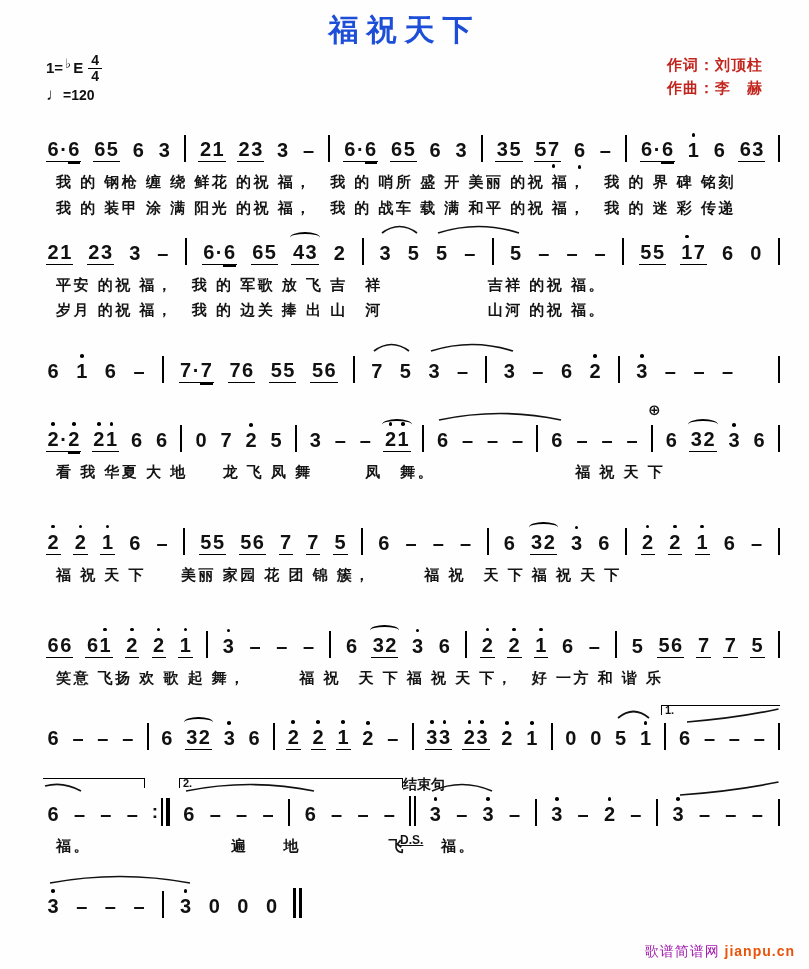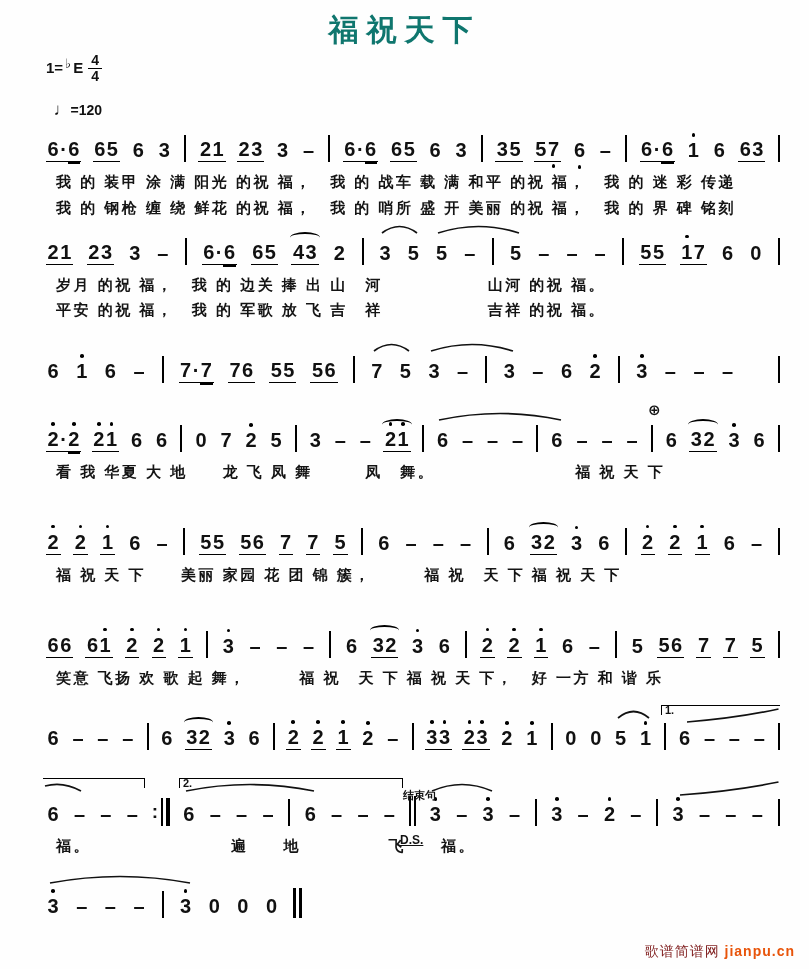--- a/index.html
+++ b/index.html
@@ -4,30 +4,30 @@
 <style>
   html,body{margin:0;padding:0;}
   body{
     width:809px;height:969px;background:#fefefe;overflow:hidden;position:relative;
     font-family:"Liberation Sans","DejaVu Sans",sans-serif;color:#111;
   }
   
   .title{
     text-align:center;margin:10px 0 2px;
     font-family:"Liberation Serif","DejaVu Serif",serif;
-    font-size:30px;font-weight:600;letter-spacing:8px;color:#0f766e;
+    font-size:30px;font-weight:600;letter-spacing:8px;color:#1d4ed8;
   }
   .headrow{display:flex;justify-content:space-between;align-items:flex-start;margin:2px 46px 0 46px;height:58px;}
   .keyblock{font-weight:bold;font-size:15px;line-height:1.1;}
   .keytop{display:flex;align-items:center;gap:2px;}
   .flat{font-size:13px;vertical-align:super;position:relative;top:-4px;}
   .frac{display:inline-flex;flex-direction:column;align-items:center;font-size:14px;line-height:1.05;margin-left:3px;}
   .frac b{border-bottom:1.6px solid #000;padding:0 3px;}
   .frac i{font-style:normal;}
-  .tempo{margin-top:18px;font-size:14px;text-align:right;}
+  .tempo{margin-top:3px;font-size:14px;}
   .tempo .qn{font-size:17px;}
   .credits{text-align:left;font-size:15px;font-weight:bold;letter-spacing:1px;line-height:1.55;color:var(--red,#c2251d);}
   
   .score{margin-top:2px;}
   .sys{position:relative;}
   .sys0{margin-top:4px;} .sys1{margin-top:0px;} .sys2{margin-top:16px;}
   .sys3{margin-top:18px;} .sys4{margin-top:26px;} .sys5{margin-top:26px;}
   .sys6{margin-top:16px;} .sys7{margin-top:22px;} .sys8{margin-top:12px;}
   .mrow{
     position:relative;display:flex;align-items:flex-end;justify-content:space-between;
@@ -51,47 +51,51 @@
   .rep .t1{width:2px;} .rep .t2{width:4px;}
   .dbar i{width:2.6px;} .dbar{height:30px;}
   .fbar i{width:3px;} .fbar{height:30px;}
   .lyrics{
     margin:7px 16px 0 56px;font-size:15px;font-weight:bold;letter-spacing:2.5px;
     white-space:pre-wrap;color:#141414;line-height:1.25;
   }
   .volta{position:absolute;top:2px;height:9px;border-top:1.7px solid #000;}
   .volta.lt{border-left:1.7px solid #000;} .volta.rt{border-right:1.7px solid #000;}
   .volta span{position:absolute;left:3px;top:-1px;font-size:11px;font-weight:bold;line-height:1;}
-  .ta{position:absolute;top:12px;font-size:11px;font-weight:bold;white-space:nowrap;}
+  .ta{position:absolute;top:0;font-size:14px;font-weight:bold;white-space:nowrap;}
   .tb{position:absolute;bottom:-17px;font-size:12px;font-weight:bold;}
   .coda{position:absolute;top:-4px;font-size:15px;font-weight:bold;}
   .arcsvg{position:absolute;overflow:visible;}
   
   .footer{position:absolute;right:14px;bottom:8px;font-size:14px;letter-spacing:1px;}
-  .site{color:#7f1d1d;text-align:center;}
+  .site{color:#a21caf;text-align:center;}
   .domain{color:var(--orange,#e8540a);font-weight:bold;text-decoration:none;}
 </style>
 </head>
 <body>
 
 <div class="title">福祝天下</div>
 
 <div class="headrow">
   <div class="keyblock">
     <div class="keytop">
       <span>1=</span>
         <span class="flat">♭</span>
         <span>E</span>
       <span class="frac">
         <b>4</b>
         <i>4</i>
       </span>
     </div>
     <div class="tempo"><span class="qn">♩</span><span>=120</span></div>
   </div>
+  <div class="credits">
+    <div>作词：刘顶柱</div>
+    <div>作曲：李　赫</div>
+  </div>
 </div>
 
 <div class="score">
     <div class="sys sys0">
       <div class="mrow">
         <span class="tok"><span class="grp u1">
             <span class="ch">6</span>
             <span class="ch">·</span>
             <span class="ch">6<i class="xl"></i></span>
           </span></span>
@@ -162,22 +166,22 @@
           </span></span>
         <span class="tok"><span class="grp">
             <span class="ch">6</span>
           </span></span>
         <span class="tok"><span class="grp u1">
             <span class="ch">6</span>
             <span class="ch">3</span>
           </span></span>
         <span class="bar right"></span>
       </div>
+      <div class="lyrics">我 的 钢枪 缠 绕 鲜花 的祝 福，　我 的 哨所 盛 开 美丽 的祝 福，　我 的 界 碑 铭刻</div>
       <div class="lyrics">我 的 装甲 涂 满 阳光 的祝 福，　我 的 战车 载 满 和平 的祝 福，　我 的 迷 彩 传递</div>
-      <div class="lyrics">我 的 钢枪 缠 绕 鲜花 的祝 福，　我 的 哨所 盛 开 美丽 的祝 福，　我 的 界 碑 铭刻</div>
     </div>
     <div class="sys sys1">
       <div class="mrow">
         <span class="tok"><span class="grp u1">
             <span class="ch">2</span>
             <span class="ch">1</span>
           </span></span>
         <span class="tok"><span class="grp u1">
             <span class="ch">2</span>
             <span class="ch">3</span>
@@ -247,22 +251,22 @@
             <span class="ch">0</span>
           </span></span>
         <span class="bar right"></span>
         <svg width="37" height="14" class="arcsvg" style="left: 337px; top: 2px;">
           <path d="M1,13 Q 18.5,0 36,13" fill="none" stroke="#111111" stroke-width="1.7"></path>
         </svg>
         <svg width="83" height="14" class="arcsvg" style="left: 393px; top: 2px;">
           <path d="M1,13 Q 41.5,0 82,13" fill="none" stroke="#111111" stroke-width="1.7"></path>
         </svg>
       </div>
+      <div class="lyrics">平安 的祝 福，　我 的 军歌 放 飞 吉　祥　　　　　　吉祥 的祝 福。</div>
       <div class="lyrics">岁月 的祝 福，　我 的 边关 捧 出 山　河　　　　　　山河 的祝 福。</div>
-      <div class="lyrics">平安 的祝 福，　我 的 军歌 放 飞 吉　祥　　　　　　吉祥 的祝 福。</div>
     </div>
     <div class="sys sys2">
       <div class="mrow start">
         <span class="tok"><span class="grp">
             <span class="ch">6</span>
           </span></span>
         <span class="tok"><span class="grp">
             <span class="ch">1<i class="da"></i></span>
           </span></span>
         <span class="tok"><span class="grp">

